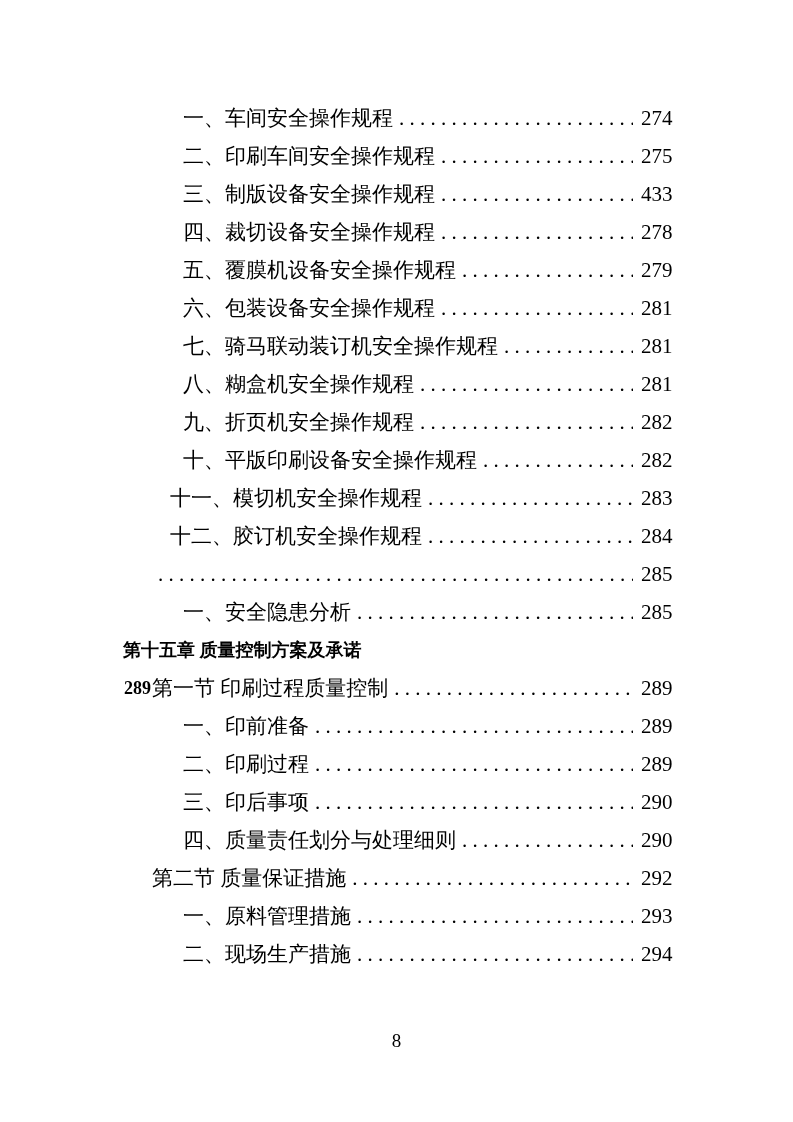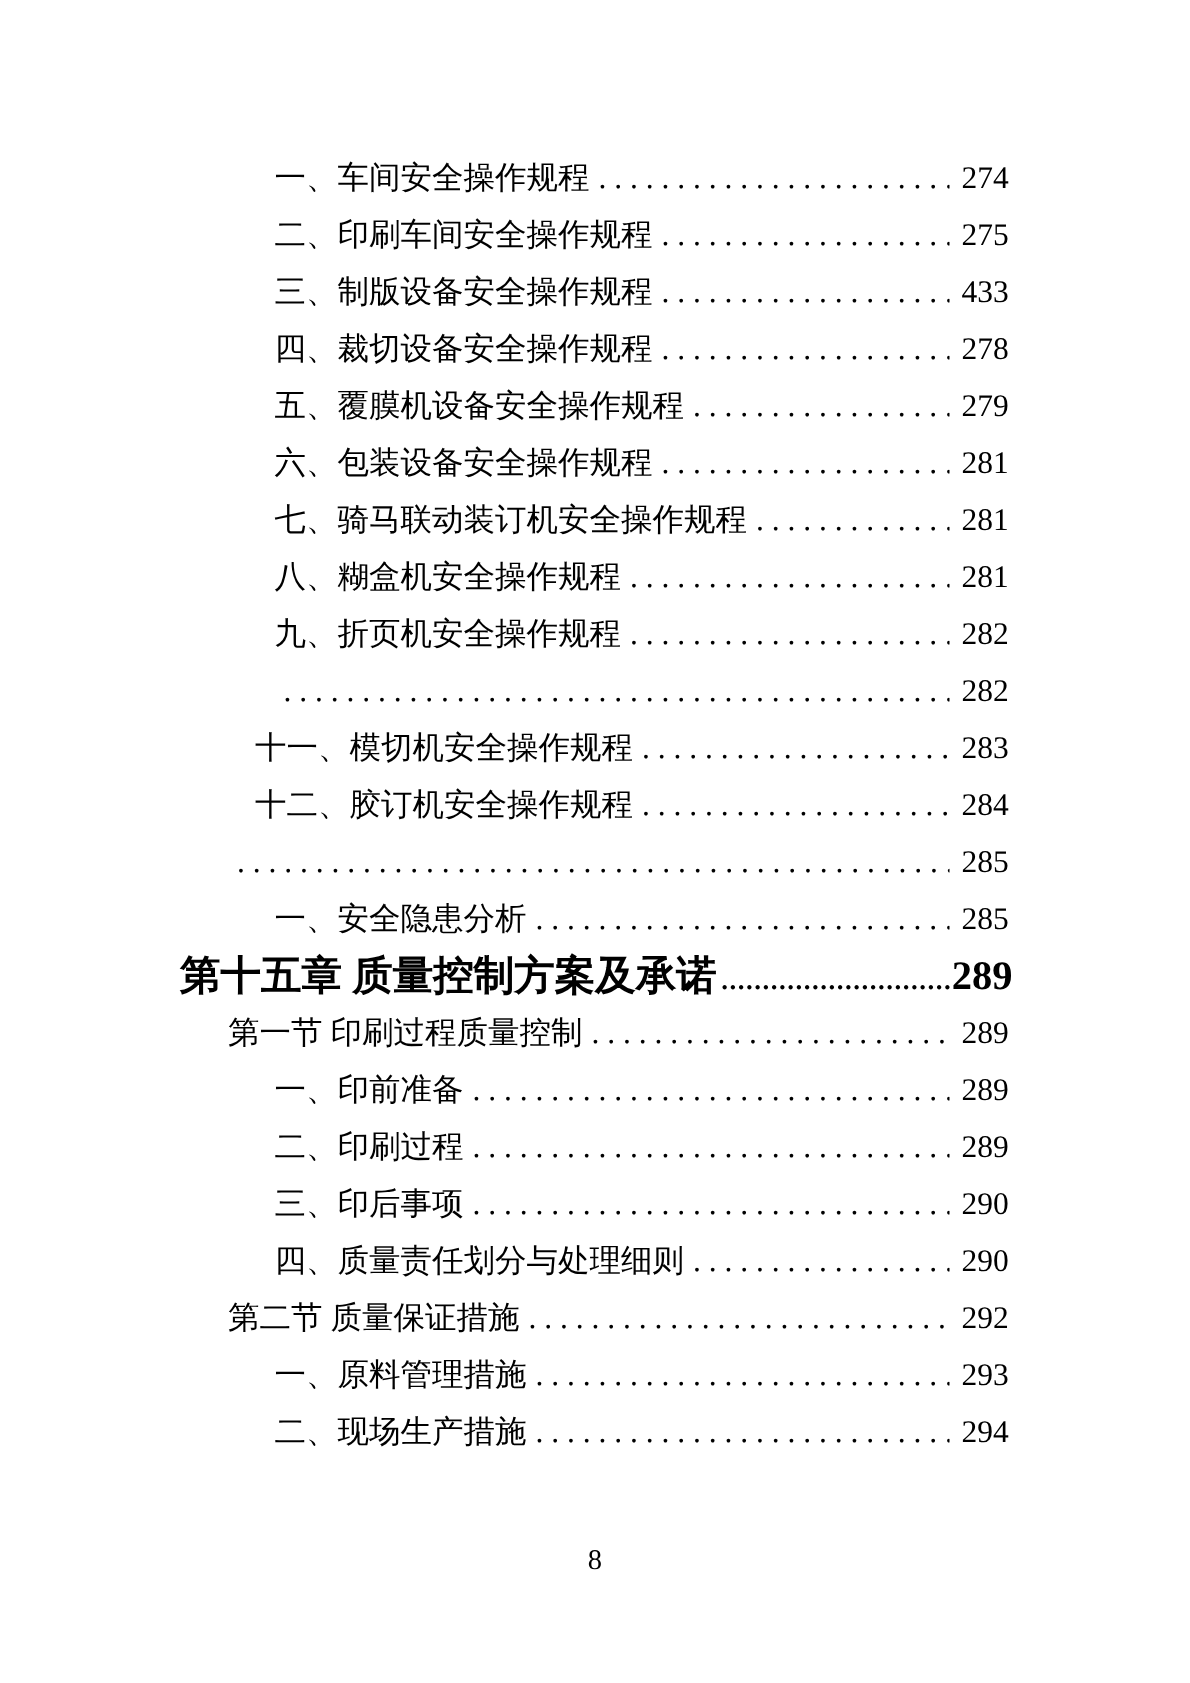--- a/index.html
+++ b/index.html
@@ -45,21 +45,21 @@
     content: ". . . . . . . . . . . . . . . . . . . . . . . . . . . . . . . . . . . . . . . . . . . . . . . . . . . . . . . . . . . . . . . . . . . . . . . .";
   }
   .toc-page {
     flex: 0 0 auto;
     min-width: 34px;
     text-align: left;
     padding-left: 8px;
     white-space: nowrap;
   }
   
-  .level-chapter { padding-left: 0; font-weight: bold; font-size: 27px; }
+  .level-chapter { padding-left: 0; font-weight: bold; font-size: 18px; flex-direction: column; }
   .level-section { padding-left: 32px; }
   .level-item    { padding-left: 63px; }
   .level-item-wide { padding-left: 50px; }
 
   .level-chapter .toc-dots { margin-left: 3px; }
   .level-chapter .toc-dots::after {
     content: "................................................................................";
     letter-spacing: 1px;
     font-size: 18px;
   }
@@ -129,20 +129,21 @@
     <span class="toc-page">281</span>
   </div>
 
   <div class="toc-row level-item">
     <span class="toc-label">九、折页机安全操作规程</span>
     <span class="toc-dots"></span>
     <span class="toc-page">282</span>
   </div>
 
   <div class="toc-row level-item">
+    <span class="toc-label">十、平版印刷设备安全操作规程</span>
     <span class="toc-dots"></span>
     <span class="toc-page">282</span>
   </div>
 
   <div class="toc-row level-item-wide">
     <span class="toc-label">十一、模切机安全操作规程</span>
     <span class="toc-dots"></span>
     <span class="toc-page">283</span>
   </div>
 

